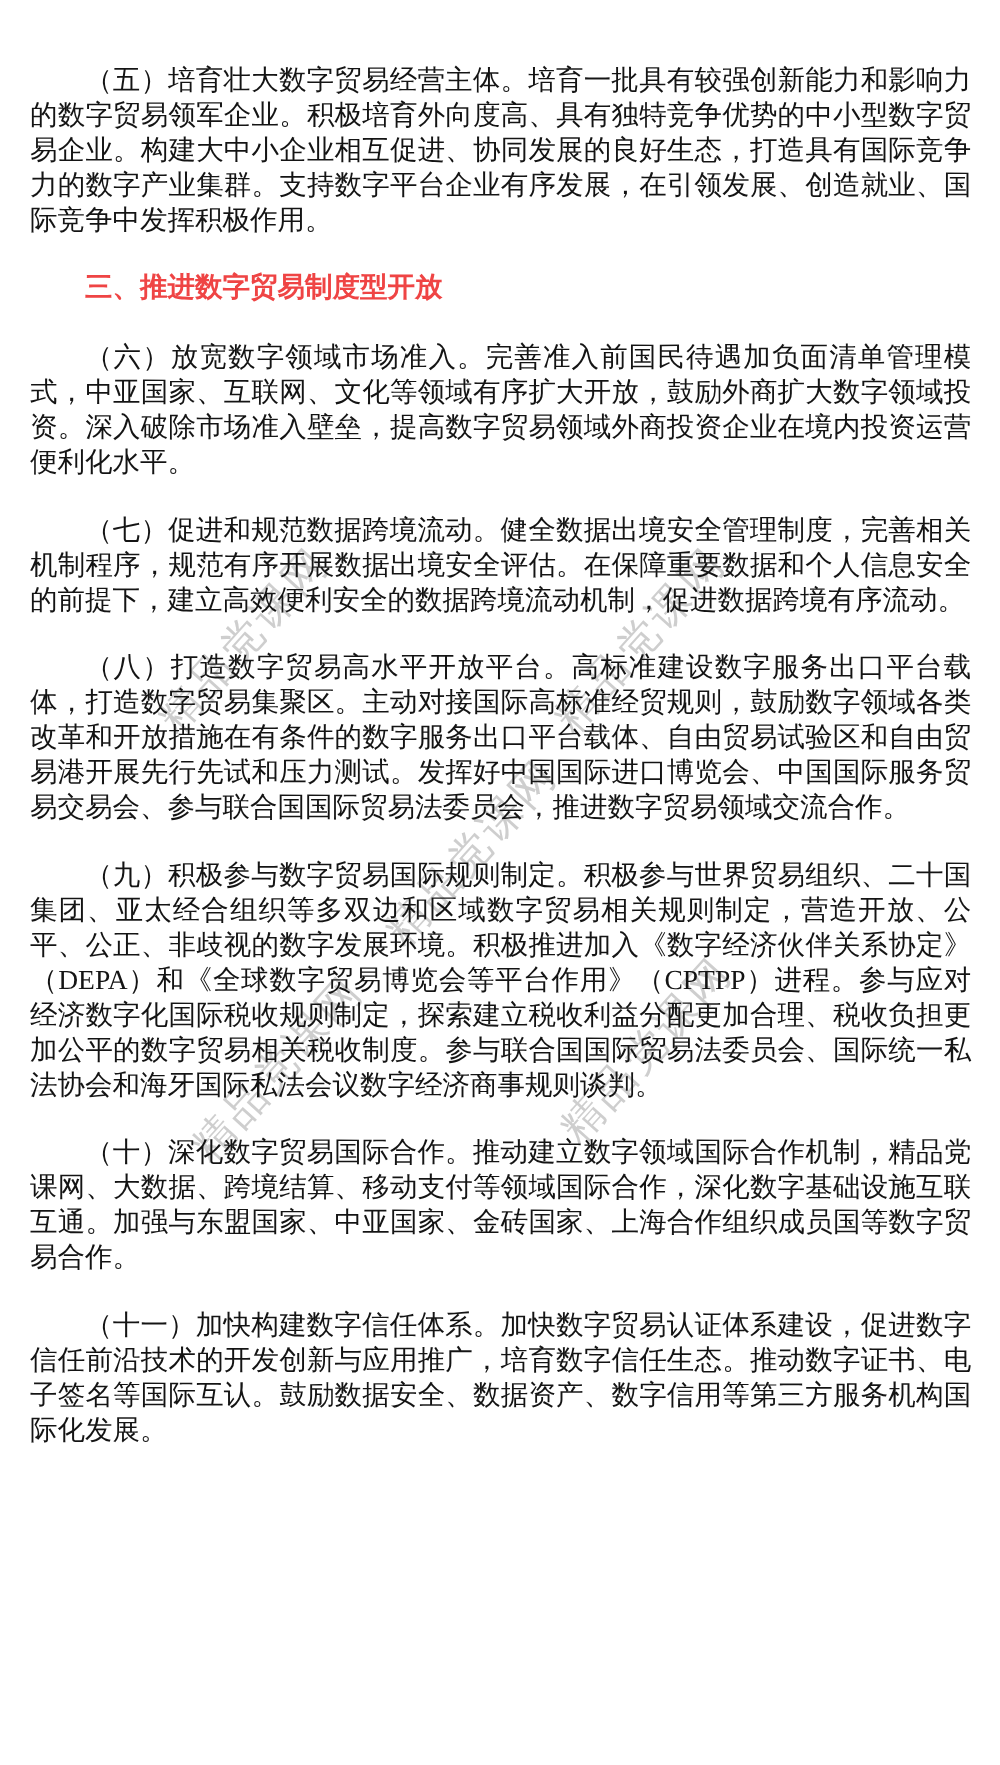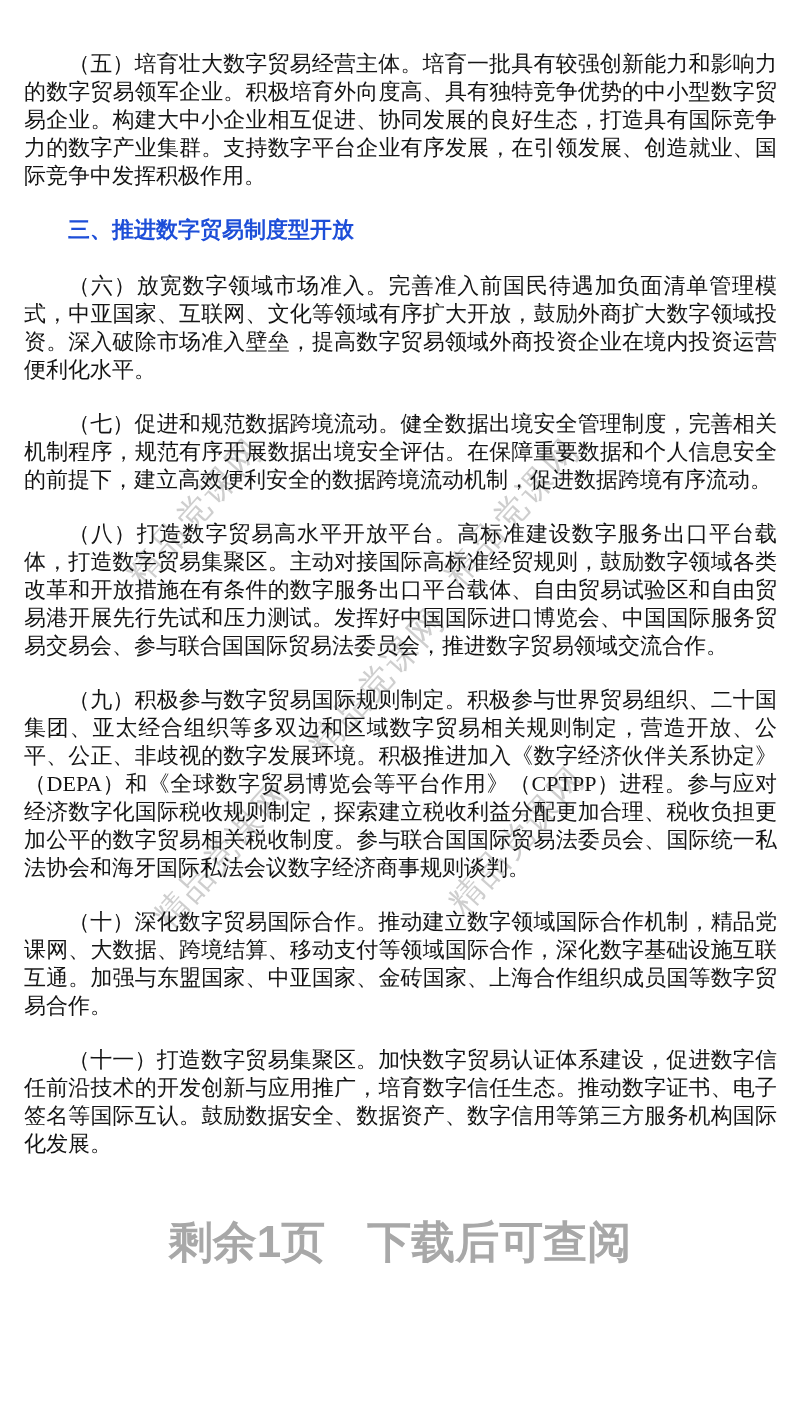--- a/index.html
+++ b/index.html
@@ -52,21 +52,21 @@
     text-indent: 2em;
     text-align: justify;
   }
   .heading {
     font-size: 22px;
     line-height: 28px;
     margin: 24px 0 28px;
     text-indent: 2em;
     font-weight: bold;
     font-family: "Liberation Sans", "DejaVu Sans", sans-serif;
-    color: #1d4ed8;
+    color: #ef4444;
   }
   
   .preview-footer {
     position: relative;
     z-index: 1;
     margin-top: 58px;
     display: flex;
     justify-content: center;
     align-items: baseline;
     gap: 42px;
@@ -92,21 +92,17 @@
 
   <main class="content">
 
   <p class="para">（五）培育壮大数字贸易经营主体。培育一批具有较强创新能力和影响力的数字贸易领军企业。积极培育外向度高、具有独特竞争优势的中小型数字贸易企业。构建大中小企业相互促进、协同发展的良好生态，打造具有国际竞争力的数字产业集群。支持数字平台企业有序发展，在引领发展、创造就业、国际竞争中发挥积极作用。</p>
       <h3 class="heading">三、推进数字贸易制度型开放</h3>
       <p class="para">（六）放宽数字领域市场准入。完善准入前国民待遇加负面清单管理模式，中亚国家、互联网、文化等领域有序扩大开放，鼓励外商扩大数字领域投资。深入破除市场准入壁垒，提高数字贸易领域外商投资企业在境内投资运营便利化水平。</p>
       <p class="para">（七）促进和规范数据跨境流动。健全数据出境安全管理制度，完善相关机制程序，规范有序开展数据出境安全评估。在保障重要数据和个人信息安全的前提下，建立高效便利安全的数据跨境流动机制，促进数据跨境有序流动。</p>
       <p class="para">（八）打造数字贸易高水平开放平台。高标准建设数字服务出口平台载体，打造数字贸易集聚区。主动对接国际高标准经贸规则，鼓励数字领域各类改革和开放措施在有条件的数字服务出口平台载体、自由贸易试验区和自由贸易港开展先行先试和压力测试。发挥好中国国际进口博览会、中国国际服务贸易交易会、参与联合国国际贸易法委员会，推进数字贸易领域交流合作。</p>
       <p class="para">（九）积极参与数字贸易国际规则制定。积极参与世界贸易组织、二十国集团、亚太经合组织等多双边和区域数字贸易相关规则制定，营造开放、公平、公正、非歧视的数字发展环境。积极推进加入《数字经济伙伴关系协定》（DEPA）和《全球数字贸易博览会等平台作用》（CPTPP）进程。参与应对经济数字化国际税收规则制定，探索建立税收利益分配更加合理、税收负担更加公平的数字贸易相关税收制度。参与联合国国际贸易法委员会、国际统一私法协会和海牙国际私法会议数字经济商事规则谈判。</p>
       <p class="para">（十）深化数字贸易国际合作。推动建立数字领域国际合作机制，精品党课网、大数据、跨境结算、移动支付等领域国际合作，深化数字基础设施互联互通。加强与东盟国家、中亚国家、金砖国家、上海合作组织成员国等数字贸易合作。</p>
-      <p class="para">（十一）打造数字贸易集聚区。加快数字贸易认证体系建设，促进数字信任前沿技术的开发创新与应用推广，培育数字信任生态。推动数字证书、电子签名等国际互认。鼓励数据安全、数据资产、数字信用等第三方服务机构国际化发展。</p>
+      <p class="para">（十一）加快构建数字信任体系。加快数字贸易认证体系建设，促进数字信任前沿技术的开发创新与应用推广，培育数字信任生态。推动数字证书、电子签名等国际互认。鼓励数据安全、数据资产、数字信用等第三方服务机构国际化发展。</p>
     </main>
 
-  <div class="preview-footer" style="color: rgb(168, 168, 168);">
-    <span>剩余1页</span>
-    <span>下载后可查阅</span>
-  </div>
 
 </div>
 
 </body></html>

